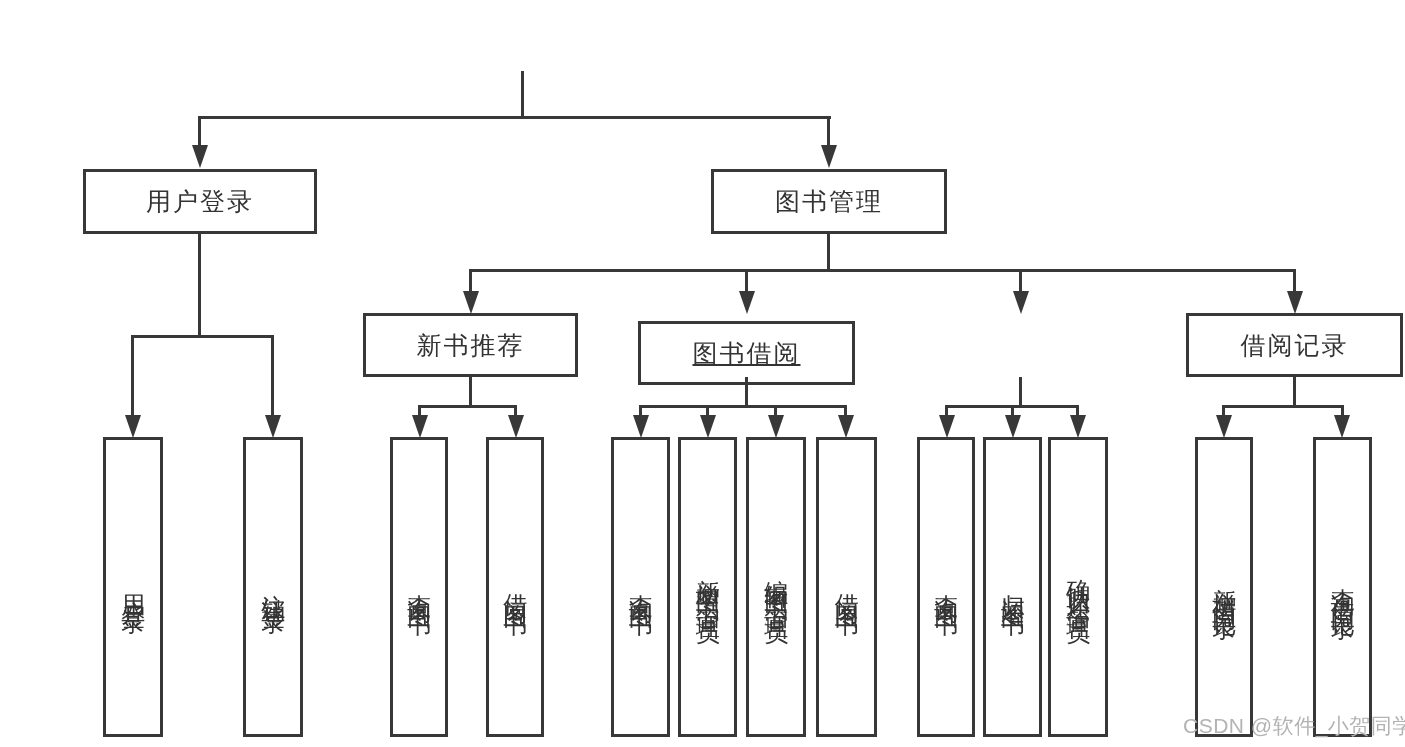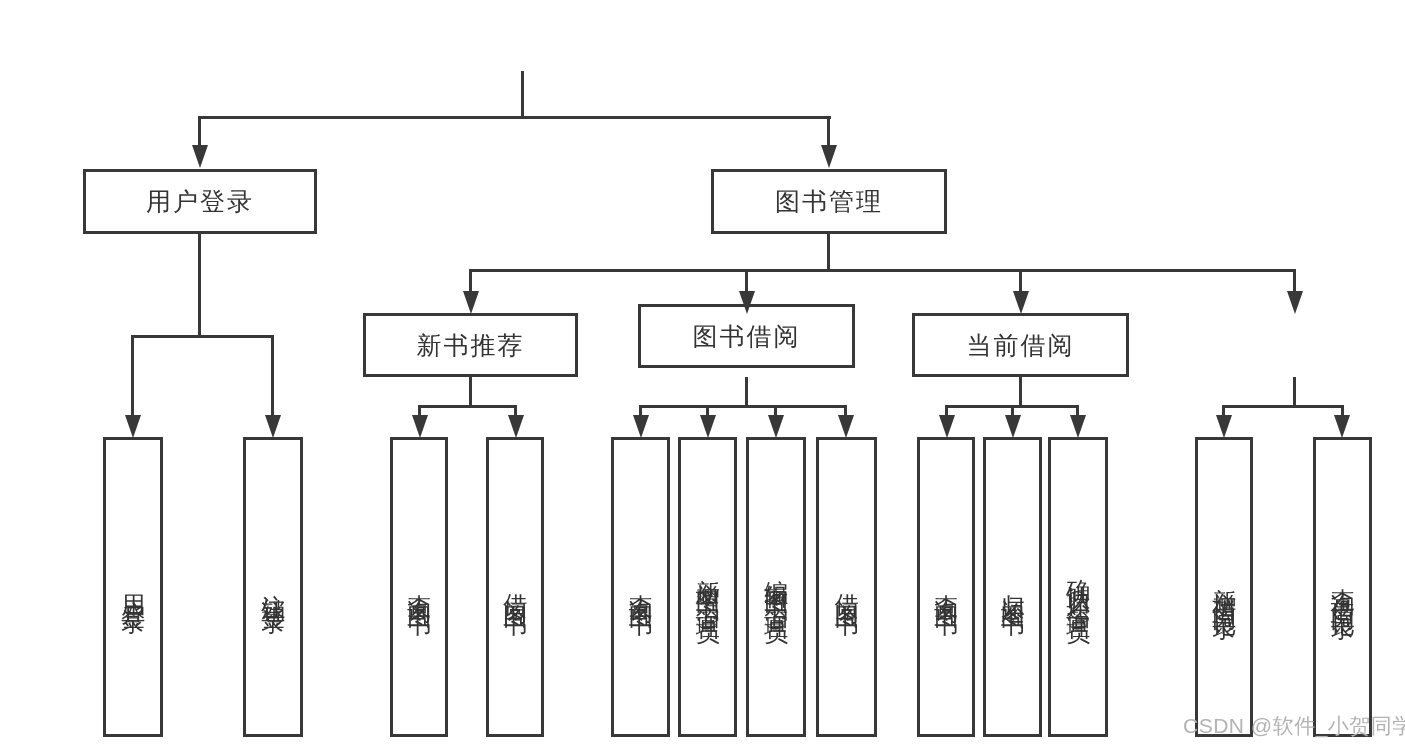--- a/index.html
+++ b/index.html
@@ -49,21 +49,21 @@
     color: #b3b3b3;
     letter-spacing: 0.5px;
     z-index: 5;
     white-space: nowrap;
   }
   
   #n-root   { left: 22px;   top: 14px;  width: 1005px; height: 59px; }
   #n-user   { left: 83px;   top: 169px; width: 234px;  height: 65px; }
   #n-mgmt   { left: 711px;  top: 169px; width: 236px;  height: 65px; }
   #n-rec    { left: 363px;  top: 313px; width: 215px;  height: 64px; }
-  #n-borrow { left: 638px;  top: 304px; width: 217px;  height: 64px; }
+  #n-borrow { left: 638px;  top: 321px; width: 217px;  height: 64px; text-decoration: underline; }
   #n-cur    { left: 912px;  top: 313px; width: 217px;  height: 64px; }
   #n-log    { left: 1186px; top: 313px; width: 217px;  height: 64px; }
   
   .leaf { top: 437px; height: 300px; }
   #l-a1 { left: 103px;  width: 60px; }
   #l-a2 { left: 243px;  width: 60px; }
   #l-b1 { left: 390px;  width: 58px; }
   #l-b2 { left: 486px;  width: 58px; }
   #l-c1 { left: 611px;  width: 59px; }
   #l-c2 { left: 678px;  width: 59px; }
@@ -90,24 +90,24 @@
   </div>
 
   <div class="box hbox" id="n-rec">
     <span>新书推荐</span>
   </div>
 
   <div class="box hbox" id="n-borrow">
     <span>图书借阅</span>
   </div>
 
-  <div class="box hbox" id="n-cur">
-    <span>当前借阅</span>
-  </div>
-
+
+  <div class="box hbox" id="n-log">
+    <span>借阅记录</span>
+  </div>
 
   <div class="box vbox leaf" id="l-a1">
     <span class="vtext">用户登录</span>
   </div>
   <div class="box vbox leaf" id="l-a2">
     <span class="vtext">注销登录</span>
   </div>
 
   <div class="box vbox leaf" id="l-b1">
     <span class="vtext">查询图书</span>

